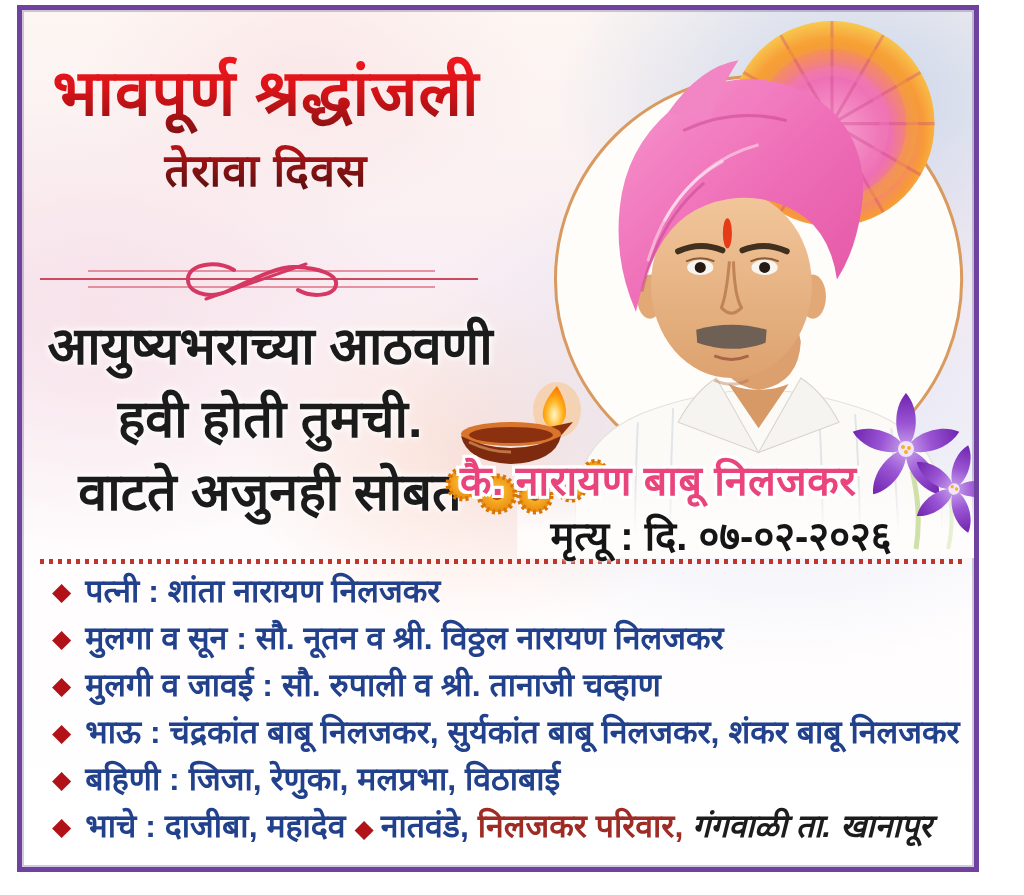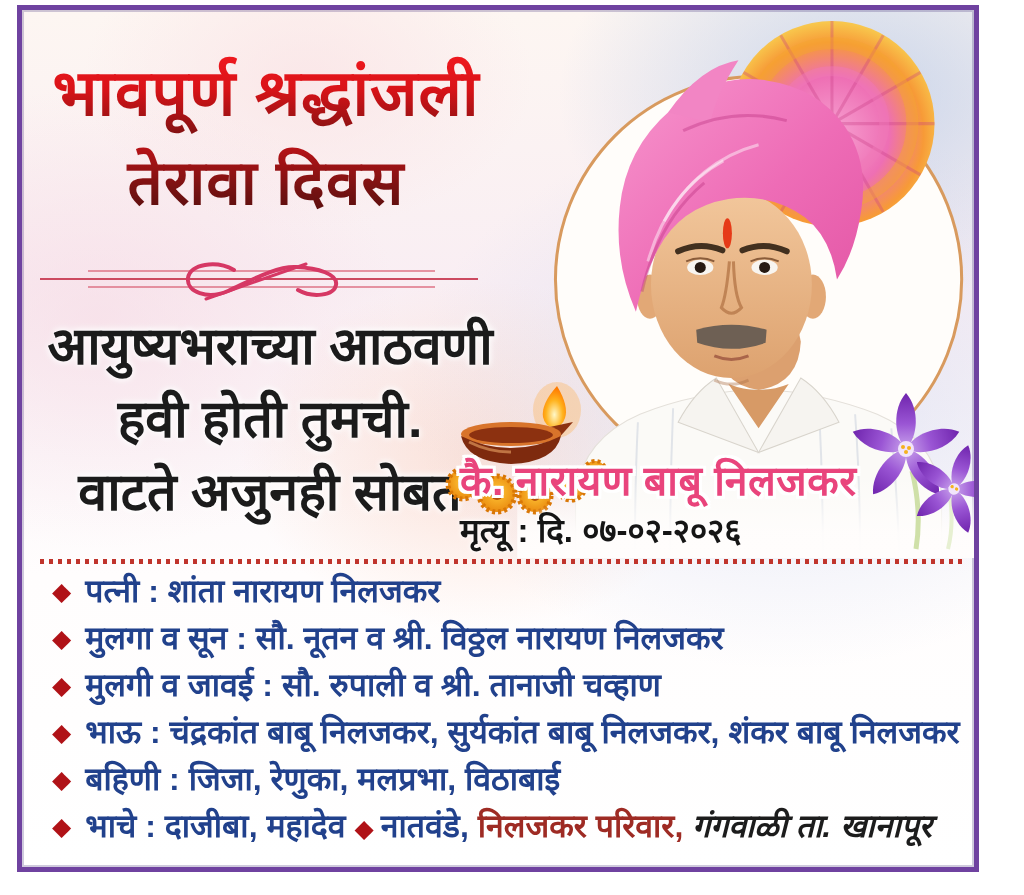--- a/index.html
+++ b/index.html
@@ -19,21 +19,21 @@
       radial-gradient(300px 200px at 30% 8%, rgba(250,228,230,.8), rgba(250,228,230,0) 75%),
       linear-gradient(180deg,#fdf6f2 0%, #f9eef3 32%, #fcf8fa 52%, #fffdfd 66%, #ffffff 100%);
   }
 
   
   .title { position:absolute; left:18px; top:38px; width:452px; text-align:center;
            font-weight:800; line-height:1.42; letter-spacing:1px; }
   .title .t1 { font-size:64px;
     background:linear-gradient(180deg,#f41a20 0%,#d91318 45%,#7a1212 100%);
     -webkit-background-clip:text; background-clip:text; color:transparent; }
-  .title .t2 { font-size:62px;
+  .title .t2 { font-size:45px;
     background:linear-gradient(180deg,#c41318 0%,#7a1212 55%,#470c0c 100%);
     -webkit-background-clip:text; background-clip:text; color:transparent;text-decoration:underline; }
 
   
   .divider { position:absolute; left:16px; top:248px; width:470px; height:46px; }
 
   
   .poem { position:absolute; left:22px; top:300px; width:452px; text-align:center;
           font-size:52px; line-height:1.40; font-weight:600; color:#1b1b1b;
           text-shadow:0 0 2px #fff, 0 0 6px #fff, 0 0 10px rgba(255,255,255,.9); }
@@ -41,22 +41,22 @@
   
   .photo { position:absolute; left:495px; top:0px; width:458px; height:548px; }
   .diya   { position:absolute; left:423px; top:372px; width:162px; height:138px; }
   .flowers{ position:absolute; left:828px; top:383px; width:150px; height:158px; }
 
   
   .name { position:absolute; left:438px; top:441px; width:522px; text-align:left;
           font-size:41px; font-weight:800; color:#e9447c; letter-spacing:.5px;
           text-shadow:-3px -3px 0 #fff,3px -3px 0 #fff,-3px 3px 0 #fff,3px 3px 0 #fff,
                       0 -3px 0 #fff,0 3px 0 #fff,-3px 0 0 #fff,3px 0 0 #fff; z-index:6; }
-  .date { position:absolute; left:438px; top:497px; width:522px; text-align:left;
-          font-size:33px; font-weight:700; color:#151515;
+  .date { position:absolute; left:438px; top:497px; width:522px; text-align:center;
+          font-size:40px; font-weight:700; color:#151515;
           text-shadow:0 0 3px #fff,0 0 6px #fff; z-index:6; }
 
   
   .dotted { position:absolute; left:18px; top:549px; width:924px; height:5px; z-index:5;
             background:repeating-linear-gradient(90deg,#c0342c 0 4px, rgba(0,0,0,0) 4px 9px); }
 
   
   .family { position:absolute; left:24px; top:558px; width:918px; z-index:5; }
   .family-row { display:flex; align-items:center; min-height:47px; }
   .bullet { color:#b01217; font-size:25px; margin:0 14px 0 6px; line-height:1; flex:0 0 auto; }

